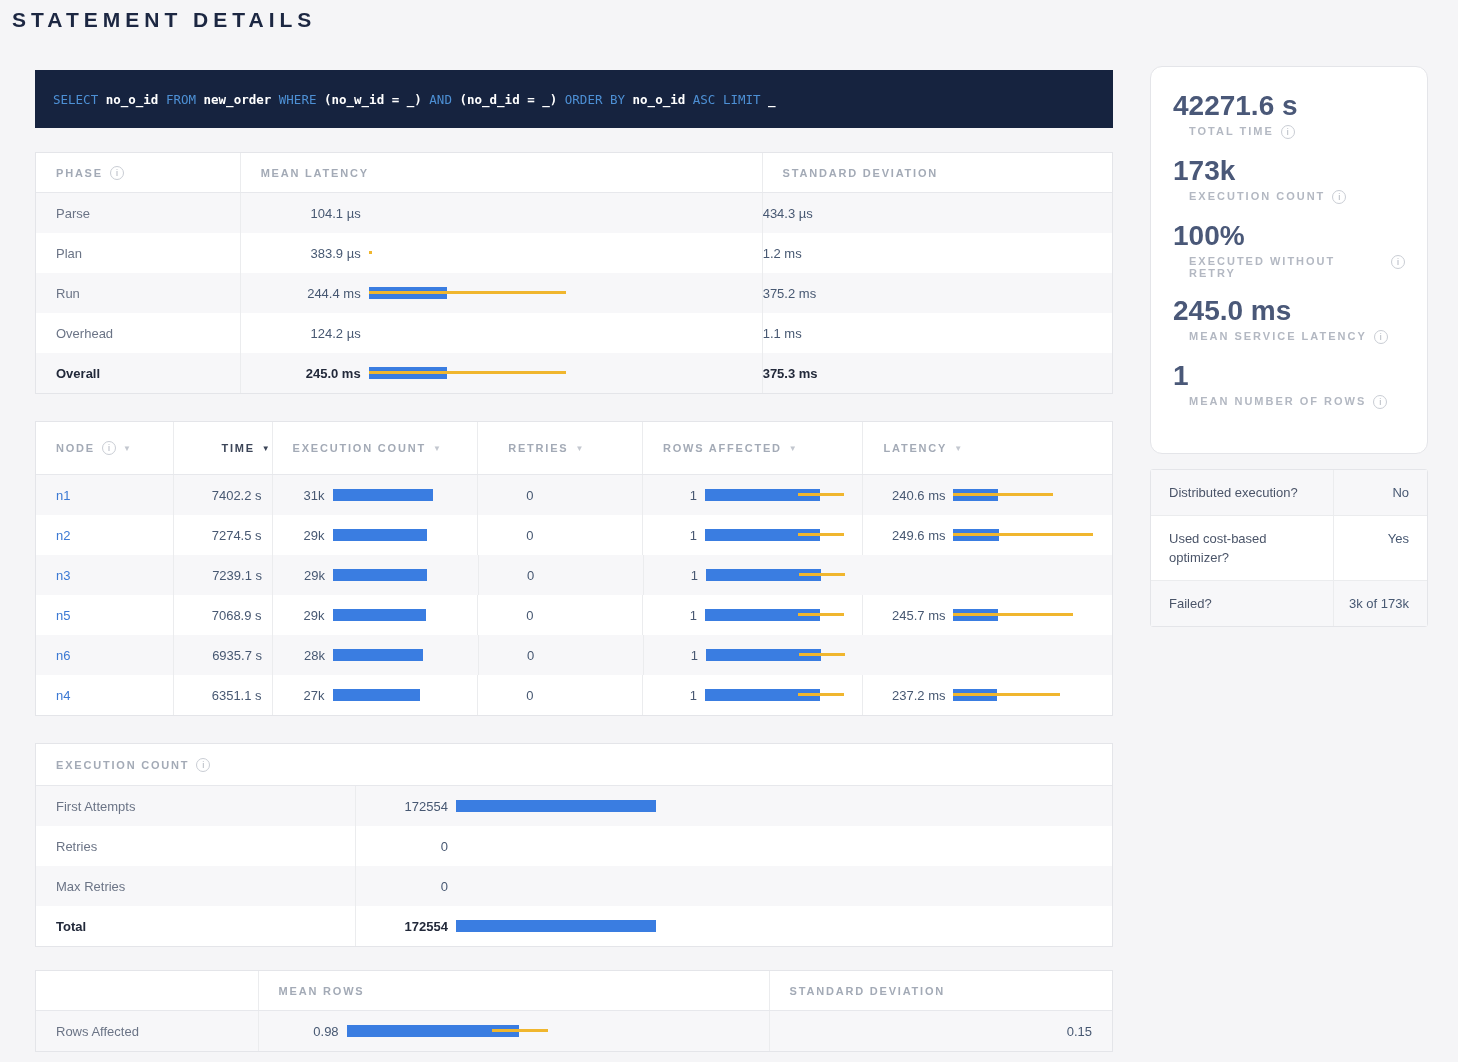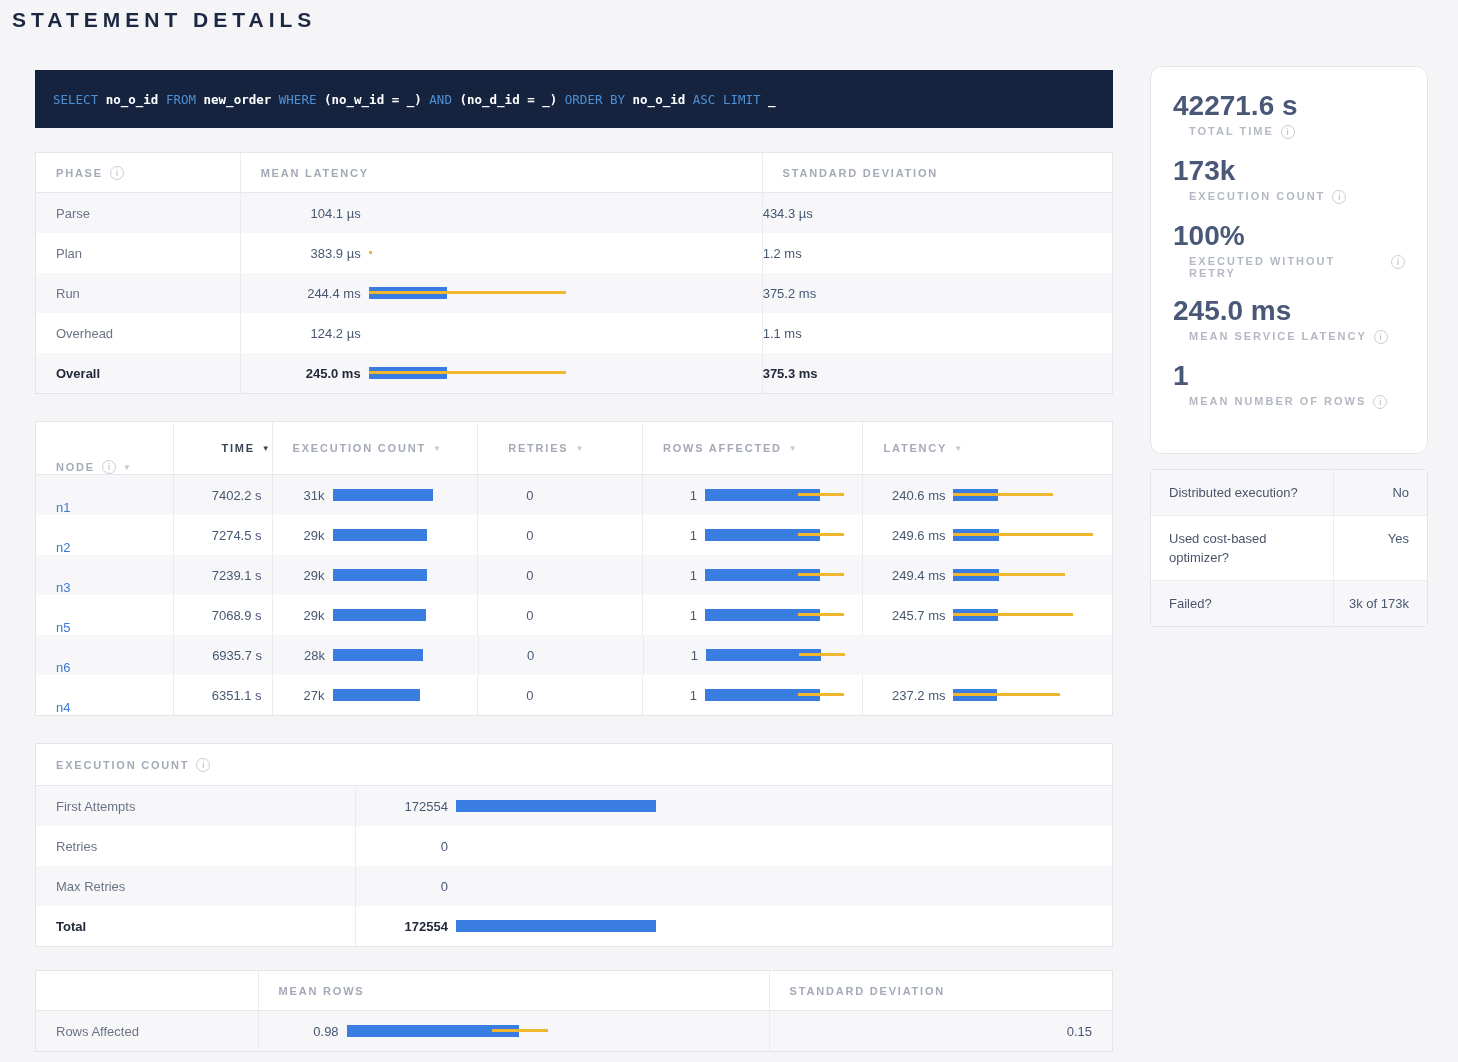--- a/index.html
+++ b/index.html
@@ -40,21 +40,21 @@
   .bar-yellow { position:absolute; top:4px; height:3px; background:var(--yellow,#f0b62e); }
 
   
   .pt-c1 { width:205px; padding-left:20px; }
   .pt-c2 { width:523px; padding-left:20px; }
   .pt-c3 { width:350px; padding-right:20px; justify-content:flex-start; }
   .pt-val { width:100px; text-align:right; flex:none; }
 
   
   .nt-hdr { height:53px; }
-  .nt-c1 { width:138px; padding-left:20px;align-items:flex-end; }
+  .nt-c1 { width:138px; padding-left:20px; }
   .nt-c2 { width:99px;  padding-right:10px; justify-content:flex-end; }
   .nt-c2h { width:99px; padding-left:20px; justify-content:flex-end; }
   .nt-c3 { width:206px; padding-left:12px; }
   .nt-c4 { width:165px; padding-left:48px; }
   .nt-c4h { width:165px; padding-left:30px; }
   .nt-c5 { width:221px; padding-left:12px; }
   .nt-c6 { width:249px; padding-left:12px; }
   .nt-exec-val { width:40px; text-align:right; flex:none; }
   .nt-rows-val { width:42px; text-align:right; flex:none; }
   .nt-lat-val { width:70px; text-align:right; flex:none; }
@@ -305,27 +305,20 @@
         <div class="cell nt-c4">
             <span class="val">0</span>
           </div>
         <div class="cell nt-c5">
             <span class="val nt-rows-val">1</span>
             <div class="bar">
               <div class="bar-blue" style="width: 115px;"></div>
               <div class="bar-yellow" style="width: 46px; left: 93px;"></div>
             </div>
           </div>
-        <div class="cell nt-c6">
-            <span class="val nt-lat-val">249.4 ms</span>
-            <div class="bar">
-              <div class="bar-blue" style="width: 46px;"></div>
-              <div class="bar-yellow" style="width: 112px; left: 0px;"></div>
-            </div>
-          </div>
       </div>
       <div class="trow">
         <div class="cell nt-c1">
             <a href="#" class="node-link">n5</a>
           </div>
         <div class="cell nt-c2">
             <span class="val">7068.9 s</span>
           </div>
         <div class="cell nt-c3">
             <span class="val nt-exec-val">29k</span>

